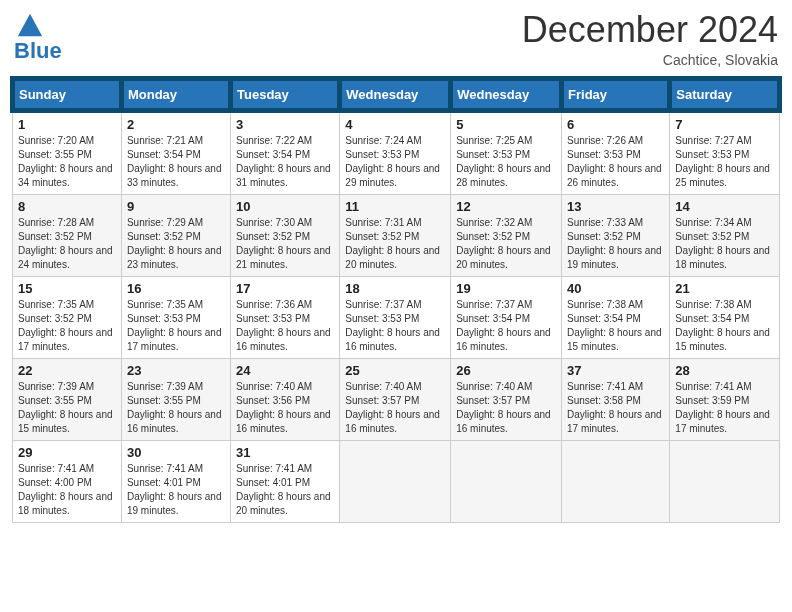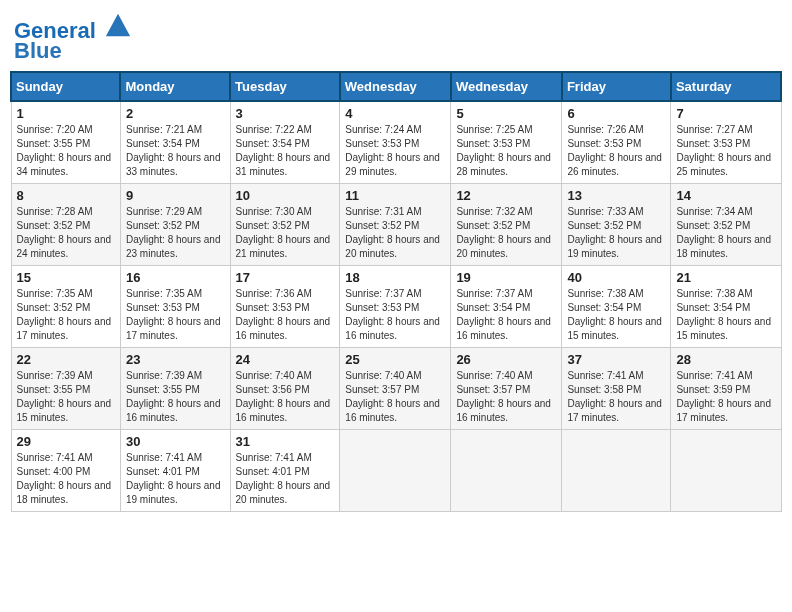--- a/index.html
+++ b/index.html
@@ -54,21 +54,21 @@
       border-collapse: collapse;
       font-size: 11px;
     }
     .calendar-table th {
       background-color: #2874b8;
       color: #fff;
       padding: 6px 4px;
       text-align: left;
       font-size: 13px;
       font-weight: bold;
-      border: 2px solid #0c4a6e;
+      border: 5px solid #0c4a6e;
     }
     .calendar-table td {
       vertical-align: top;
       padding: 4px 5px;
       border: 1px solid #ccc;
       background: #fff;
       min-height: 70px;
       width: 113px;
     }
     .calendar-table tr:nth-child(even) td {
@@ -93,29 +93,32 @@
       background: #f5f5f5 !important;
     }
   </style>
 </head>
 <body>
 
 <div class="header">
   <div class="logo">
     <div>
       <div class="logo-text">
-        <span>General</span>
         <svg class="logo-icon" viewBox="0 0 30 30">
           <polygon points="2,28 15,4 28,28" fill="#2874b8"></polygon>
         </svg>
       </div>
       <div class="logo-text" style="margin-top:-4px;">
         <span style="color:#2874b8;">Blue</span>
       </div>
     </div>
+  </div>
+  <div class="title-block">
+    <div class="month-title">December 2024</div>
+    <div class="location">Cachtice, Slovakia</div>
   </div>
 </div>
 
 <table class="calendar-table">
   <thead>
     <tr id="weekday-header">
     <th>Sunday</th>
         <th>Monday</th>
         <th>Tuesday</th>
         <th>Wednesday</th>

